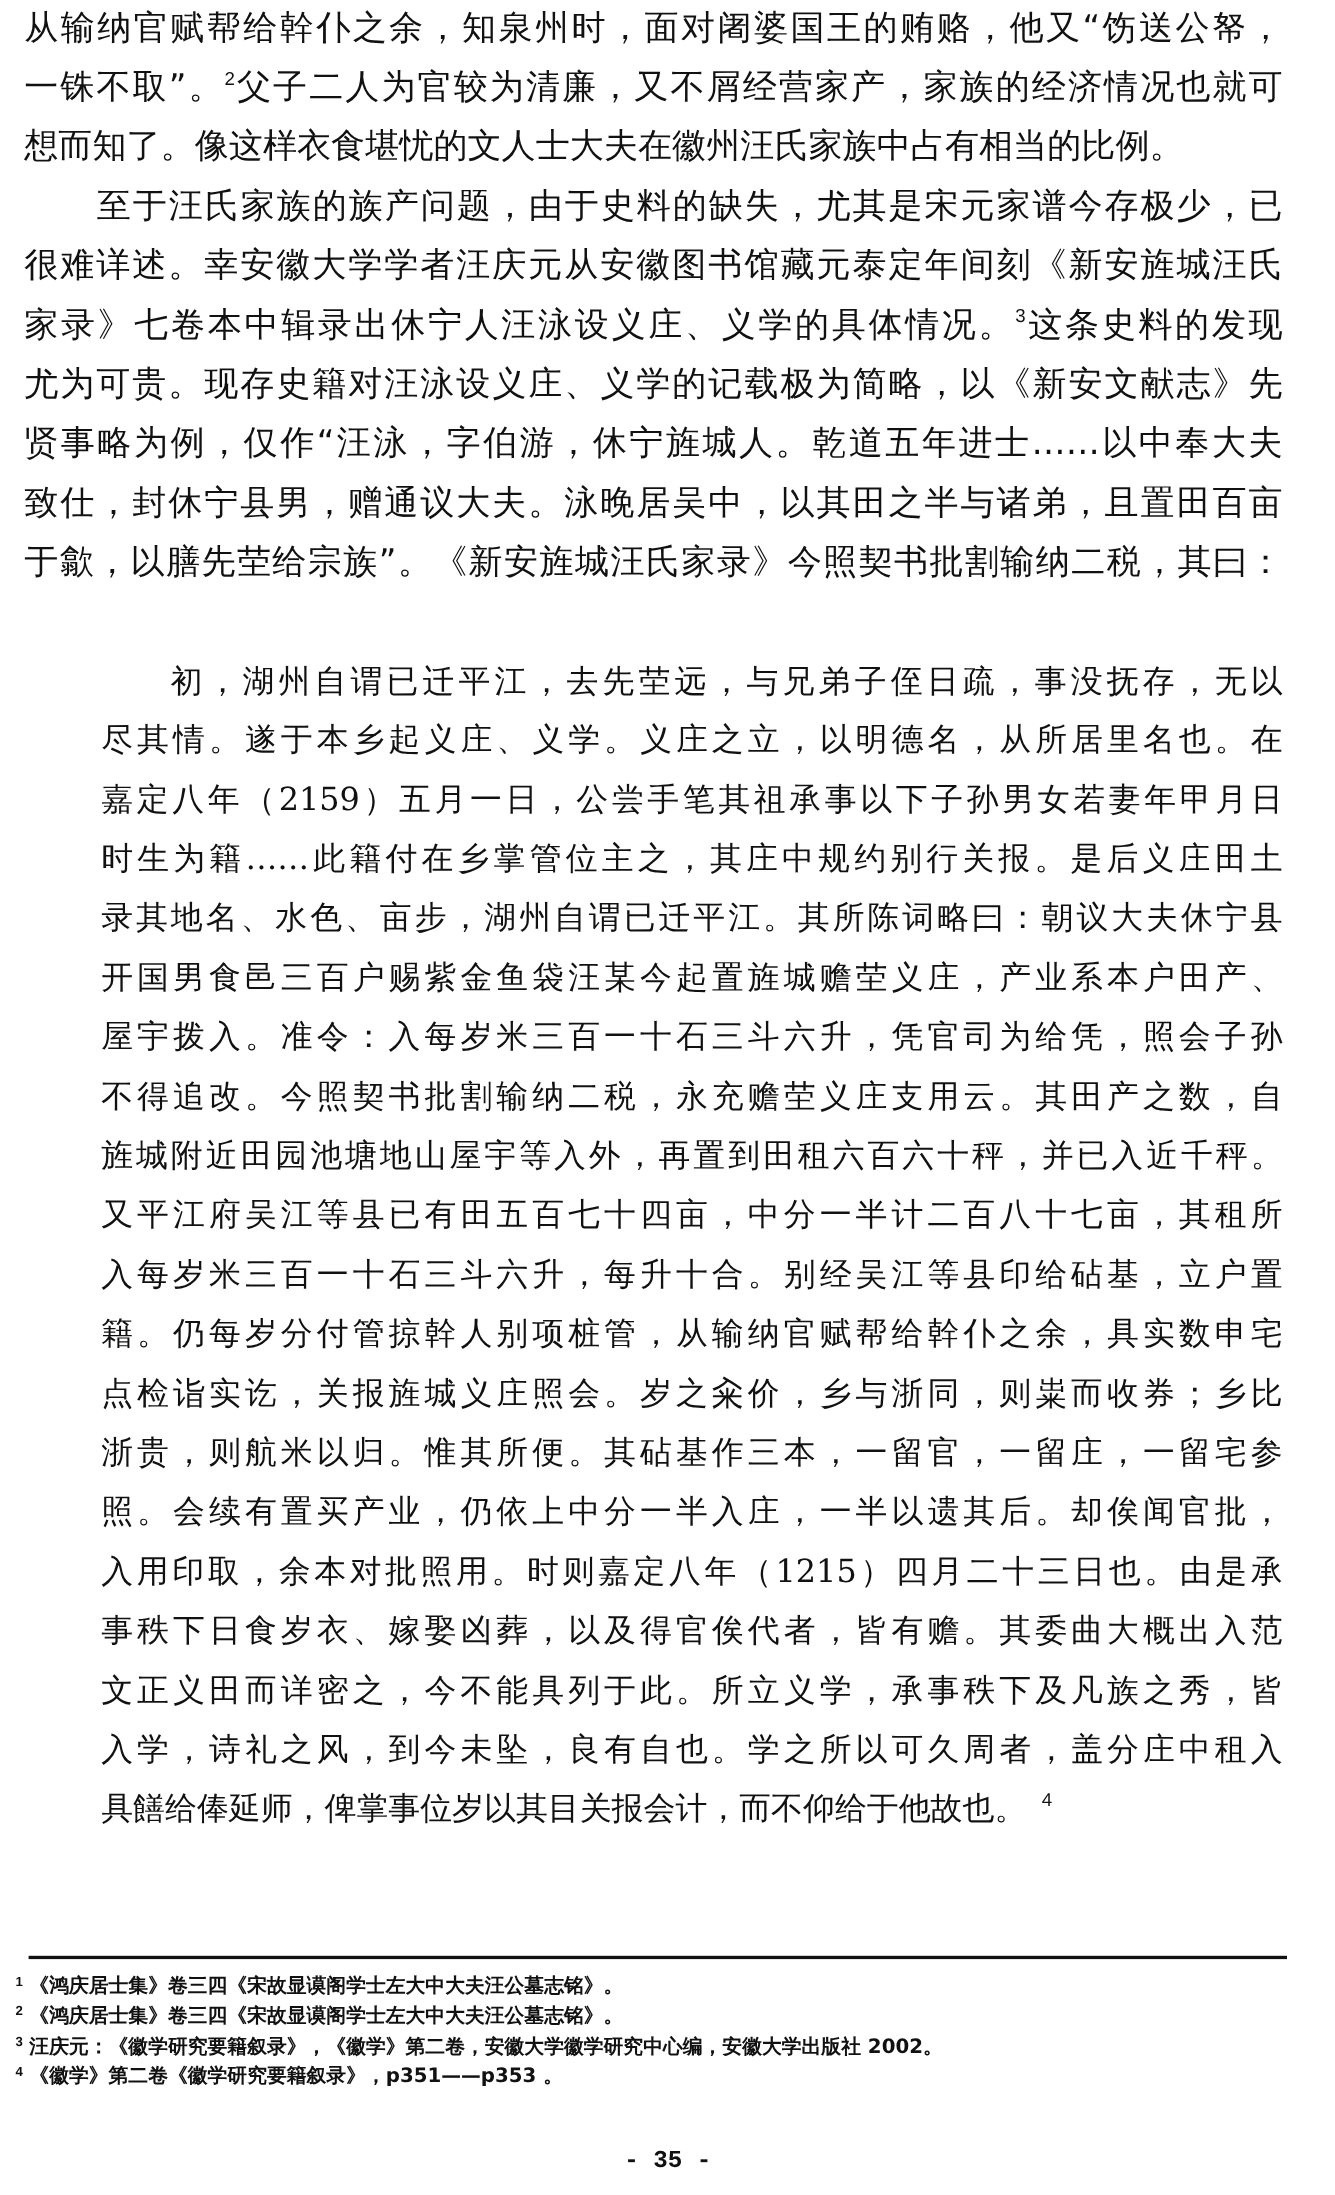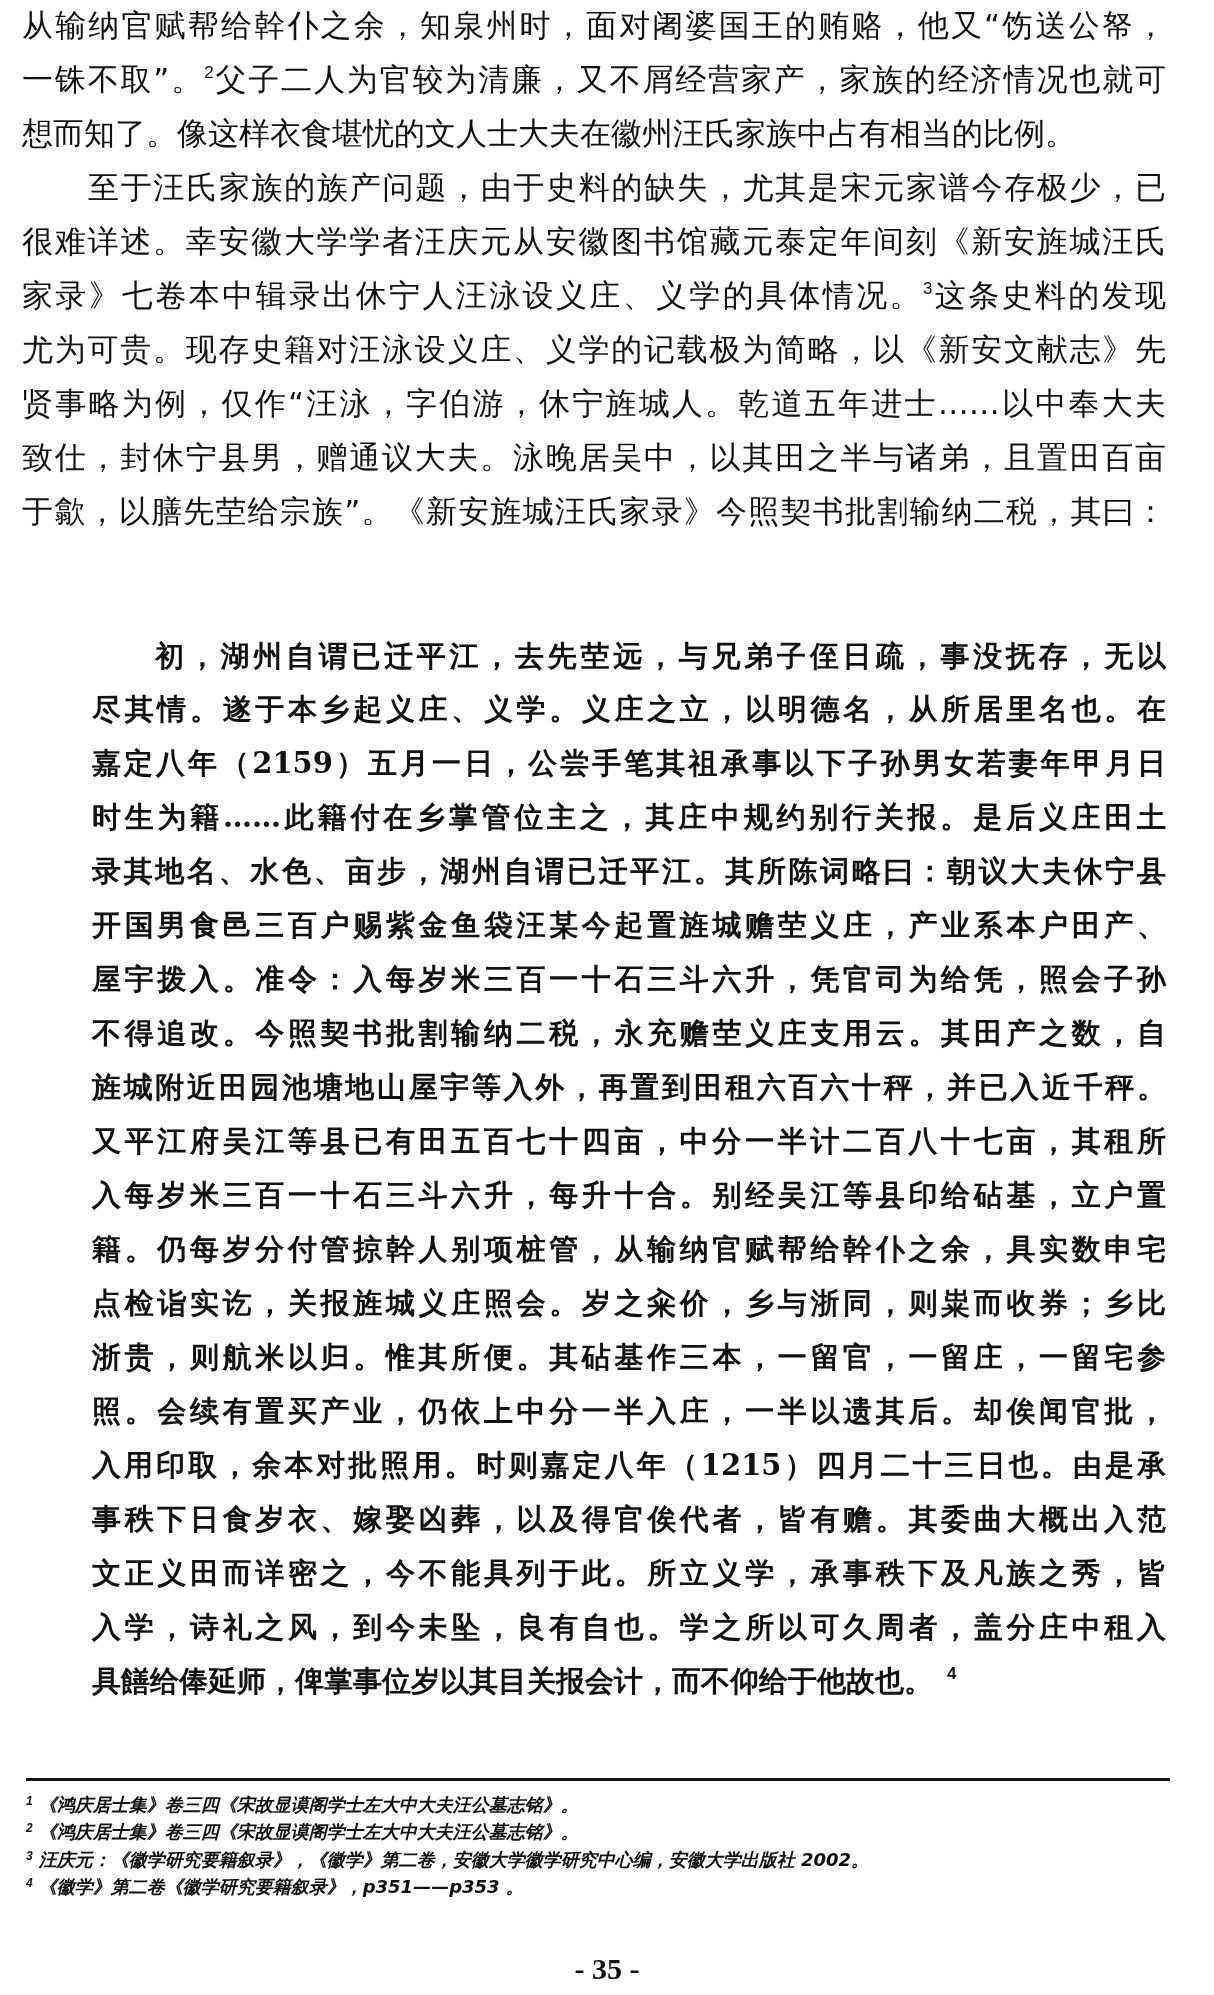--- a/index.html
+++ b/index.html
@@ -15,44 +15,44 @@
     .body-line {
       left: 22px; font-size: 31px; width: 1144px;
       font-family: "DejaVu Sans", sans-serif;
       text-align: justify; text-align-last: justify;
       letter-spacing: 0;
     }
     .body-line.last { text-align-last: left; }
     .body-line.indent { left: 88px; width: 1078px; }
     .quote-line {
       left: 92px; font-size: 29px; width: 1074px;
-      font-family: "DejaVu Serif", serif; font-weight: bold;
-      text-align: justify; text-align-last: justify; margin-top: 37px;
+      font-family: "DejaVu Serif", serif; font-weight: normal;
+      text-align: justify; text-align-last: justify;
     }
     .quote-line.indent { left: 155px; width: 1011px; }
     .quote-line.last { text-align-last: left; }
     sup.fn {
       font-size: 17px; vertical-align: 12px; line-height: 0;
       font-family: "Liberation Sans", sans-serif;
     }
     .rule {
       position: absolute; left: 26px; width: 1144px; top: 1778px;
       height: 3px; background: #111;
     }
     .footnote {
-      position: absolute; left: 26px; font-size: 18px; font-weight: bold;
-      font-family: "DejaVu Sans", sans-serif; white-space: nowrap; line-height: 1; font-style: italic;
+      position: absolute; left: 14px; font-size: 18px; font-weight: bold;
+      font-family: "DejaVu Sans", sans-serif; white-space: nowrap; line-height: 1;
     }
     .footnote .num {
       font-size: 12px; vertical-align: 6px; margin-right: 6px;
       font-family: "Liberation Sans", sans-serif;
     }
     .page-number {
       position: absolute; top: 1952px; left: 0; width: 1214px; text-align: center;
-      font-size: 30px; font-weight: bold; font-family: Liberation Serif, serif;
+      font-size: 22px; font-weight: bold; font-family: Liberation Mono, monospace;
     }
   </style>
 </head>
 <body>
 
 <div class="line body-line" style="top:10px">从输纳官赋帮给幹仆之余，知泉州时，面对阇婆国王的贿赂，他又“饬送公帑，</div>
 <div class="line body-line" style="top:64px">
   <span>一铢不取”。</span><sup class="fn">2</sup><span>父子二人为官较为清廉，又不屑经营家产，家族的经济情况也就可</span>
 </div>
 <div class="line body-line last" style="top:118px">想而知了。像这样衣食堪忧的文人士大夫在徽州汪氏家族中占有相当的比例。</div>

